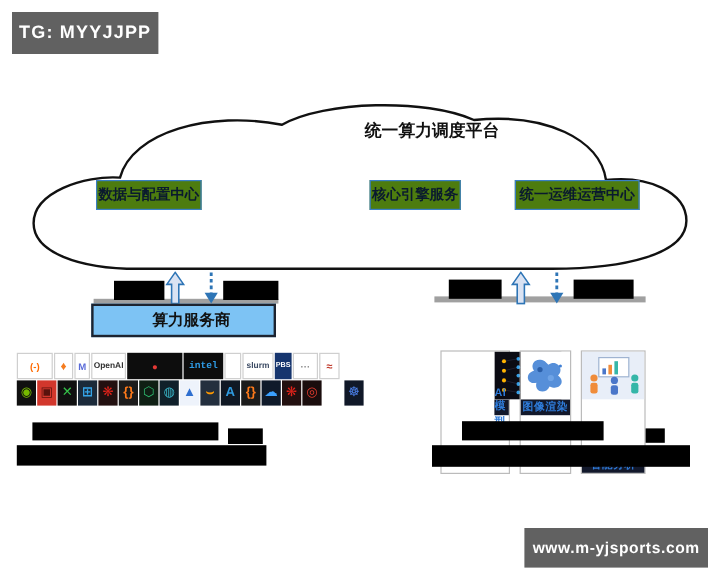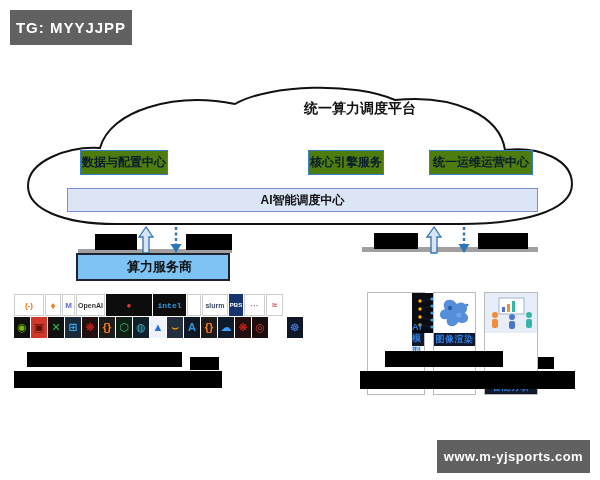--- a/index.html
+++ b/index.html
@@ -81,21 +81,20 @@
              C 355 82 270 84 235 104
              C 175 92 110 110 100 148 Z" fill="#ffffff" stroke="#111111" stroke-width="2"></path>
   </svg>
 
   <div class="cloud-title">统一算力调度平台</div>
 
   <div class="module-box" style="left:80px;width:88px;">数据与配置中心</div>
   <div class="module-box" style="left:308px;width:76px;">核心引擎服务</div>
   <div class="module-box" style="left:410px;width:104px;margin-left:19px;">统一运维运营中心</div>
 
-  <div class="ai-bar">AI智能调度中心</div>
 
   <div class="redact" style="left:95px;top:234px;width:42px;height:16px;"></div>
   <div class="redact" style="left:186px;top:234px;width:46px;height:16px;"></div>
   <svg class="arrows-svg" style="left:134px;top:226px;" width="54" height="28" viewBox="0 0 54 28">
     <polygon points="12,1 5,11 9,11 9,27 15,27 15,11 19,11" fill="#dae3f3" stroke="#2e75b6" stroke-width="1.3"></polygon>
     <line x1="42" y1="1" x2="42" y2="18" stroke="#2e75b6" stroke-width="2.4" stroke-dasharray="3,2.5"></line>
     <polygon points="42,27 36.5,18 47.5,18" fill="#2e75b6"></polygon>
   </svg>
 
   <div class="redact" style="left:374px;top:233px;width:44px;height:16px;"></div>

